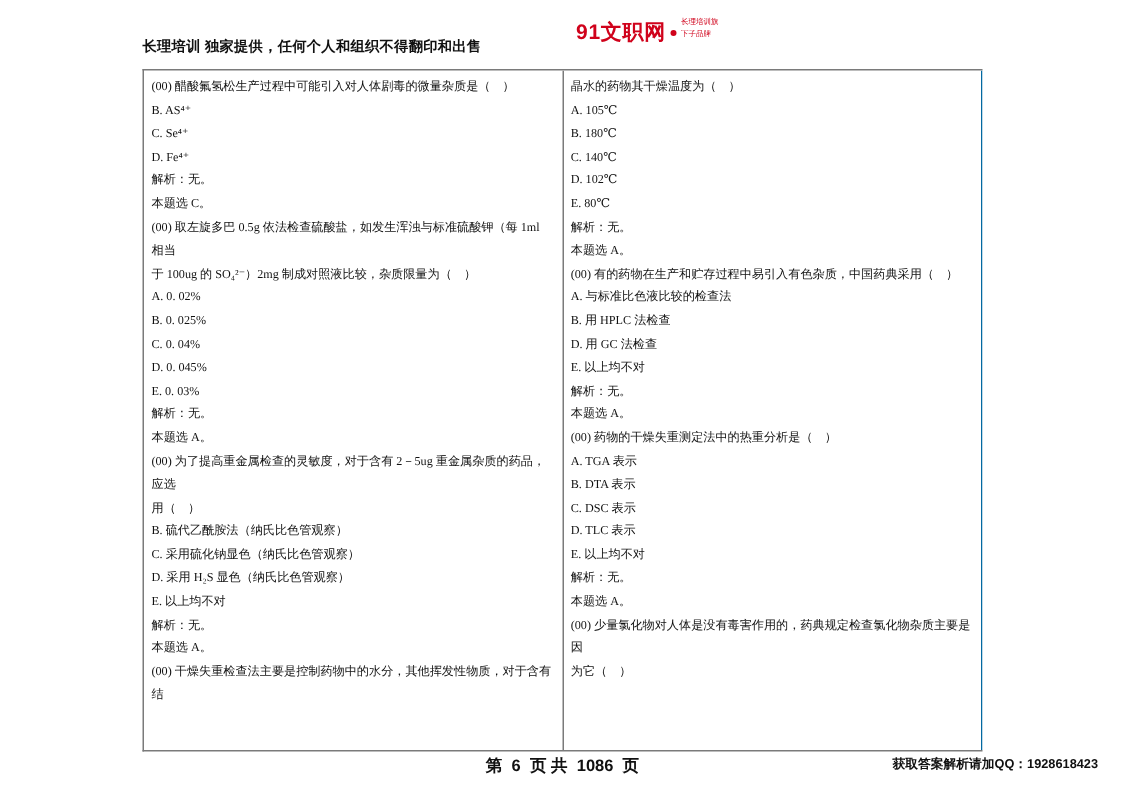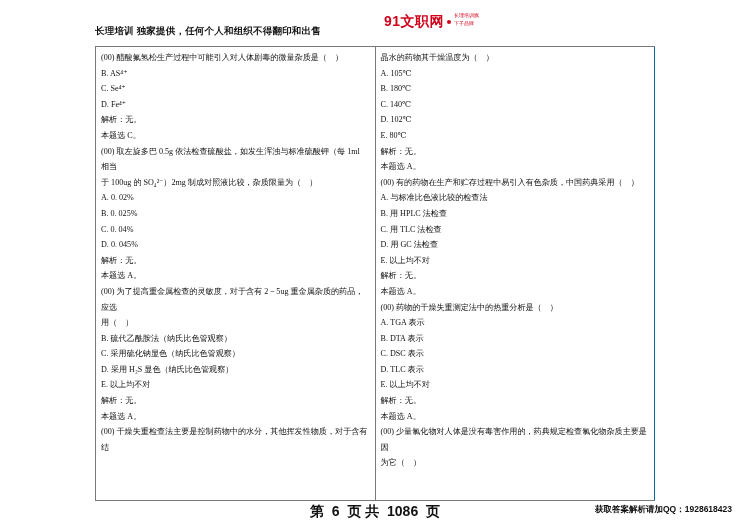--- a/index.html
+++ b/index.html
@@ -93,21 +93,21 @@
     position: absolute;
     left: 0; right: 0;
     bottom: 8px;
     height: 18px;
   }
   .page-num {
     position: absolute;
     left: 0; right: 0;
     top: 0;
     text-align: center;
-    font-size: 14px;
+    font-size: 11px;
     font-weight: bold;
     color: #111;
     font-family: "Liberation Sans", sans-serif;
   }
   .footer-qq {
     position: absolute;
     right: 18px;
     top: 1px;
     font-size: 8.5px;
     font-weight: bold;
@@ -143,20 +143,21 @@
       <div class="line">本题选 C。</div>
     </div>
 
     <div class="q-block">
       <div class="line q">(00) 取左旋多巴 0.5g 依法检查硫酸盐，如发生浑浊与标准硫酸钾（每 1ml 相当</div>
       <div class="line q">于 100ug 的 SO₄²⁻）2mg 制成对照液比较，杂质限量为（    ）</div>
       <div class="line">A. 0. 02%</div>
       <div class="line">B. 0. 025%</div>
       <div class="line">C. 0. 04%</div>
       <div class="line">D. 0. 045%</div>
+      <div class="line">E. 0. 03%</div>
       <div class="line">解析：无。</div>
       <div class="line">本题选 A。</div>
     </div>
 
     <div class="q-block">
       <div class="line q">(00) 为了提高重金属检查的灵敏度，对于含有 2－5ug 重金属杂质的药品，应选</div>
       <div class="line q">用（    ）</div>
       <div class="line">B. 硫代乙酰胺法（纳氏比色管观察）</div>
       <div class="line">C. 采用硫化钠显色（纳氏比色管观察）</div>
       <div class="line">D. 采用 H₂S 显色（纳氏比色管观察）</div>
@@ -180,21 +181,20 @@
       <div class="line">D. 102℃</div>
       <div class="line">E. 80℃</div>
       <div class="line">解析：无。</div>
       <div class="line">本题选 A。</div>
     </div>
 
     <div class="q-block">
       <div class="line q">(00) 有的药物在生产和贮存过程中易引入有色杂质，中国药典采用（    ）</div>
       <div class="line">A. 与标准比色液比较的检查法</div>
       <div class="line">B. 用 HPLC 法检查</div>
-      <div class="line">C. 用 TLC 法检查</div>
       <div class="line">D. 用 GC 法检查</div>
       <div class="line">E. 以上均不对</div>
       <div class="line">解析：无。</div>
       <div class="line">本题选 A。</div>
     </div>
 
     <div class="q-block">
       <div class="line q">(00) 药物的干燥失重测定法中的热重分析是（    ）</div>
       <div class="line">A. TGA 表示</div>
       <div class="line">B. DTA 表示</div>

